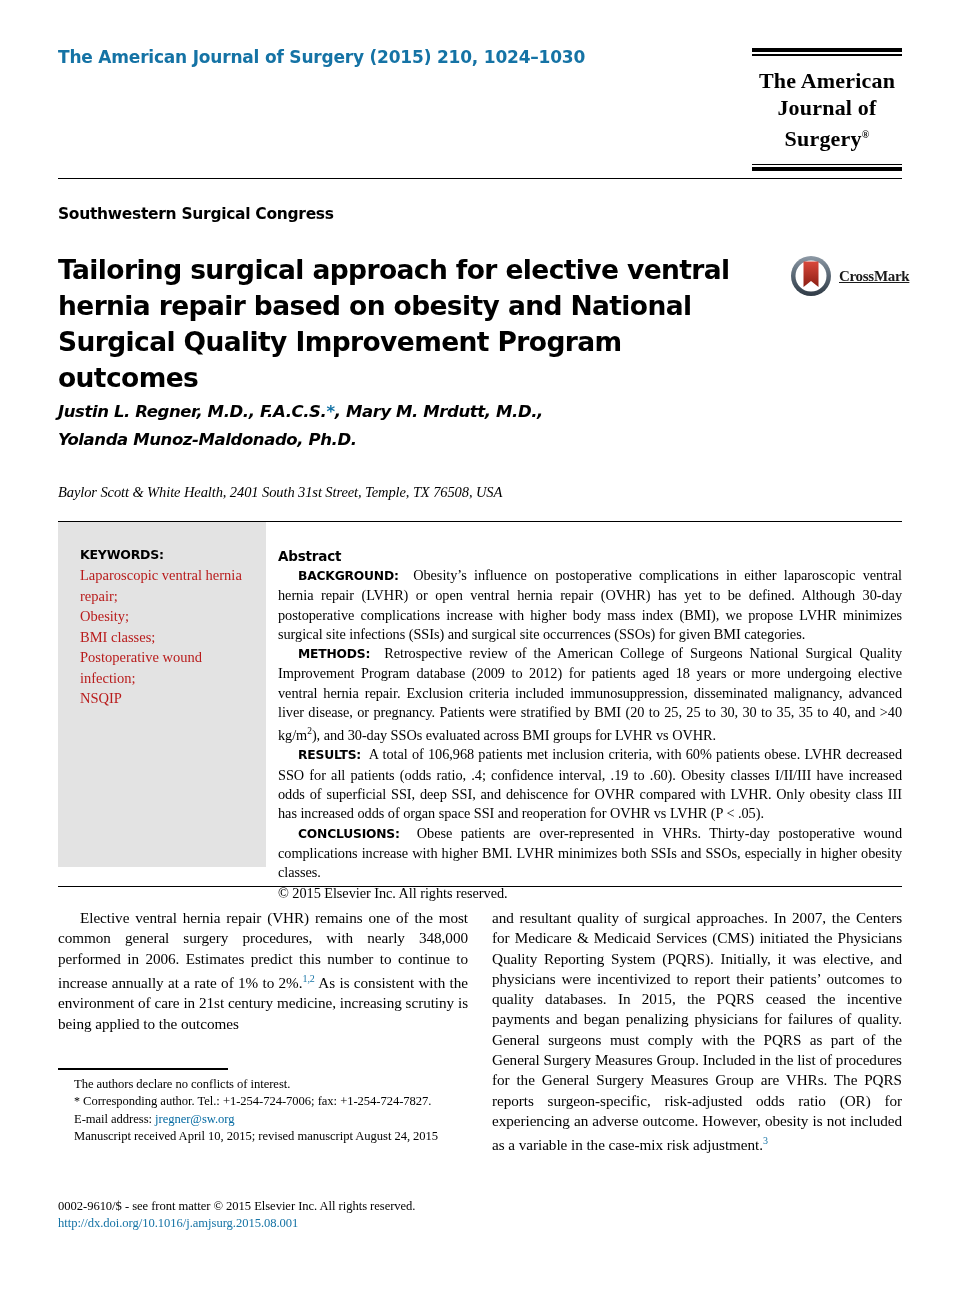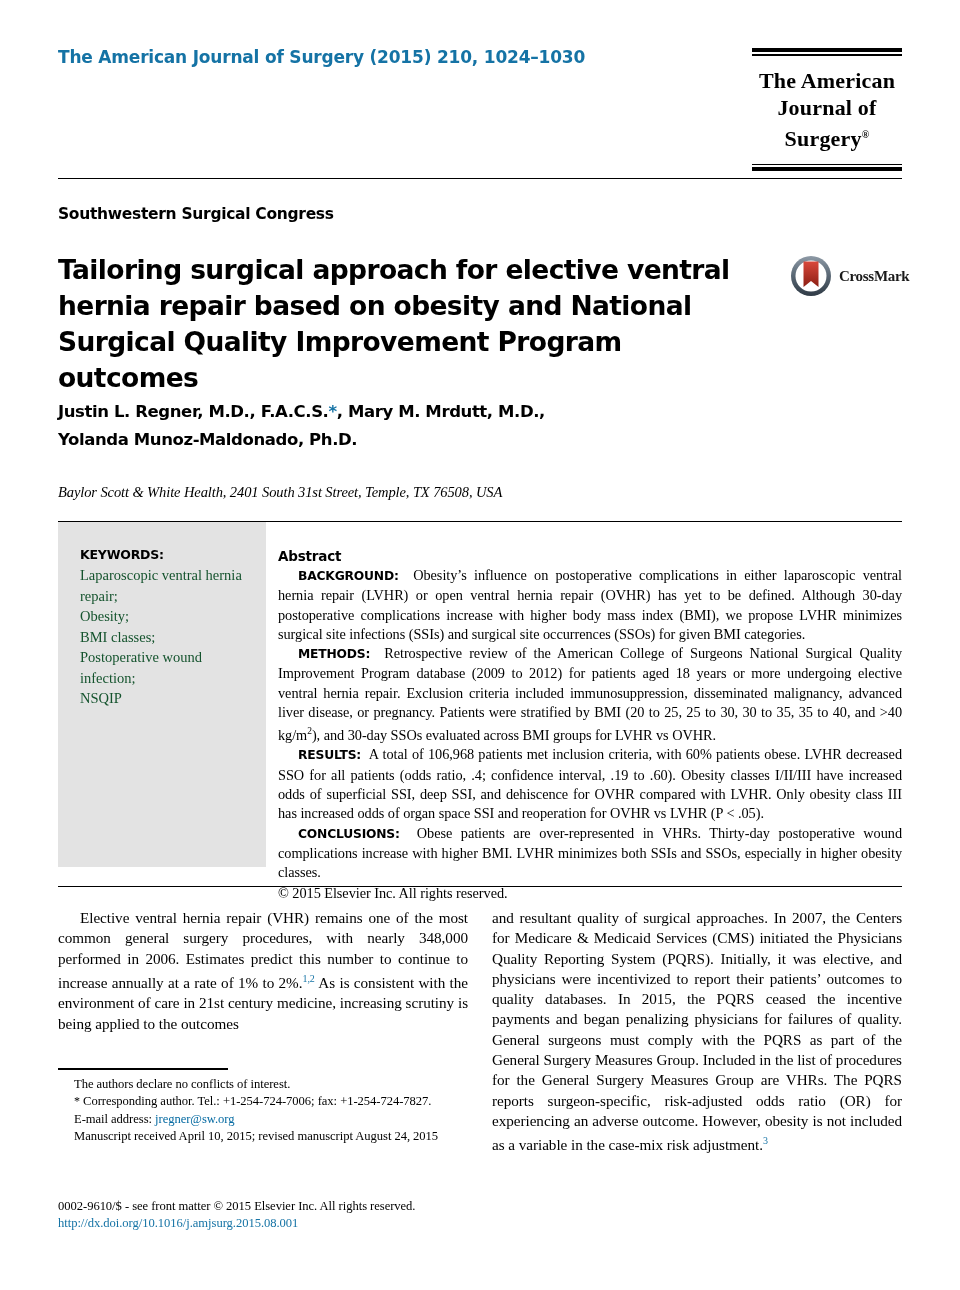--- a/index.html
+++ b/index.html
@@ -119,32 +119,34 @@
     height: 42px;
     flex: 0 0 42px;
     position: relative;
   }
   .crossmark .cm-label {
     font-family: "Liberation Serif", serif;
     font-weight: bold;
     font-size: 15px;
     letter-spacing: -0.3px;
     color: #1a1a1a;
+    text-decoration: underline;
   }
 
   .authors {
     position: absolute;
     left: 58px;
     top: 398px;
     width: 720px;
     font-family: "DejaVu Sans", sans-serif;
     font-weight: bold;
     font-size: 16.5px;
     line-height: 28px;
     letter-spacing: -0.4px;
+    font-style: italic;
   }
   .authors .star {
     color: #1573a5;
   }
   .affiliation {
     position: absolute;
     left: 58px;
     top: 484px;
     font-family: "Liberation Serif", serif;
     font-style: italic;
@@ -177,21 +179,21 @@
     font-family: "DejaVu Sans", sans-serif;
     font-weight: bold;
     font-size: 12.5px;
     letter-spacing: -0.2px;
     margin-bottom: 3px;
   }
   .keywords-box .kw-list {
     font-family: "Liberation Serif", serif;
     font-size: 14.5px;
     line-height: 20.5px;
-    color: #14532d;
+    color: #b91c1c;
   }
 
   
   .abstract {
     position: absolute;
     left: 278px;
     top: 548px;
     width: 624px;
   }
   .abstract .abs-head {

